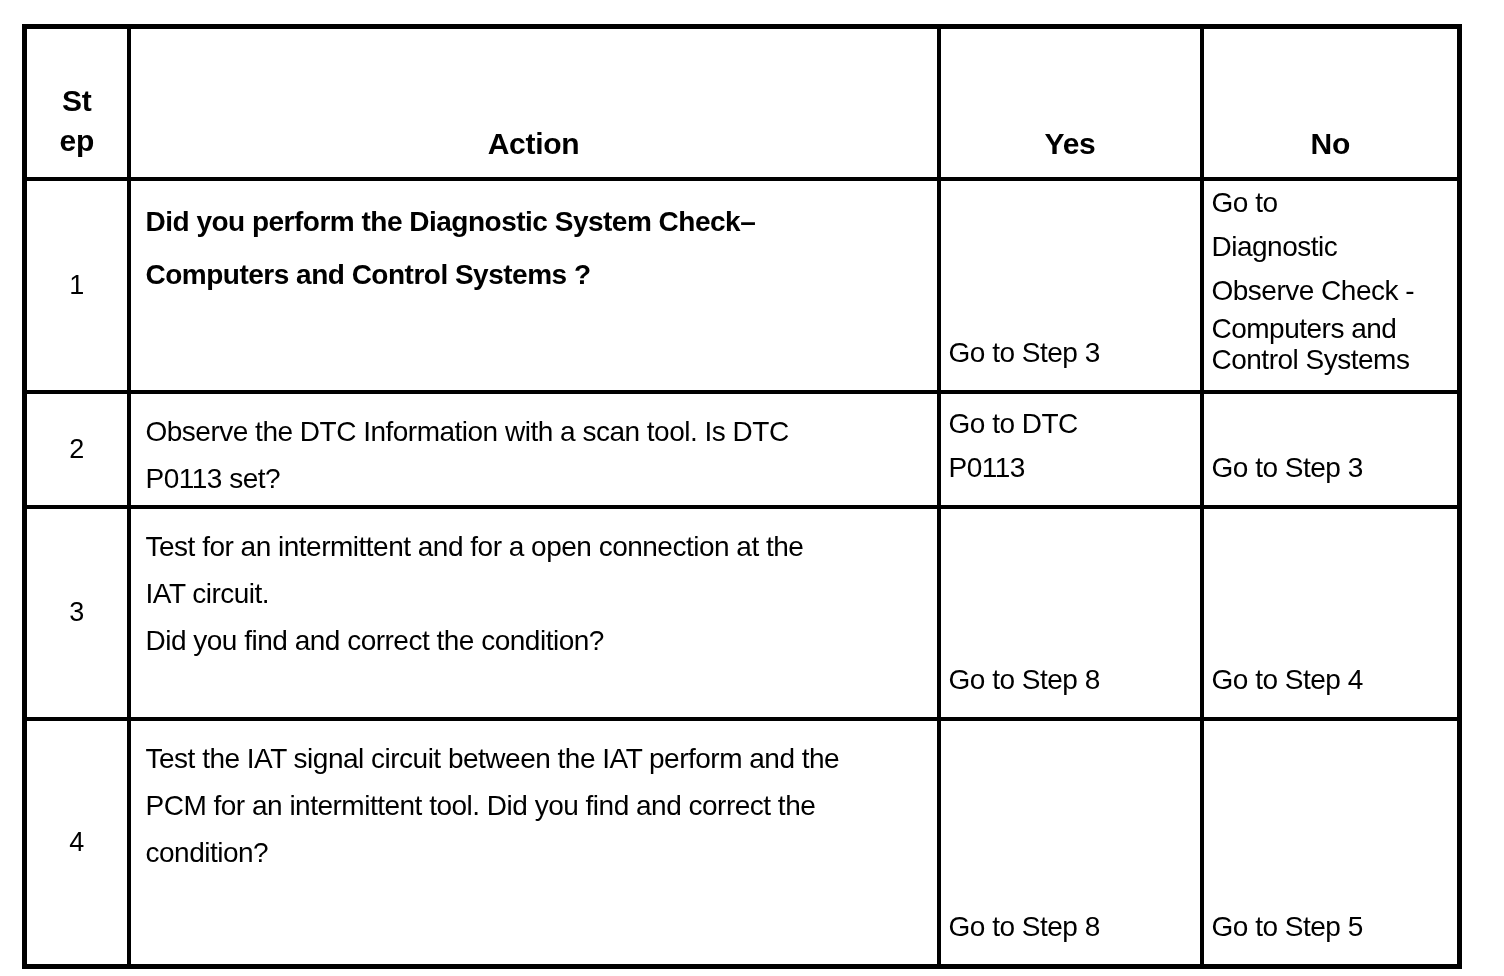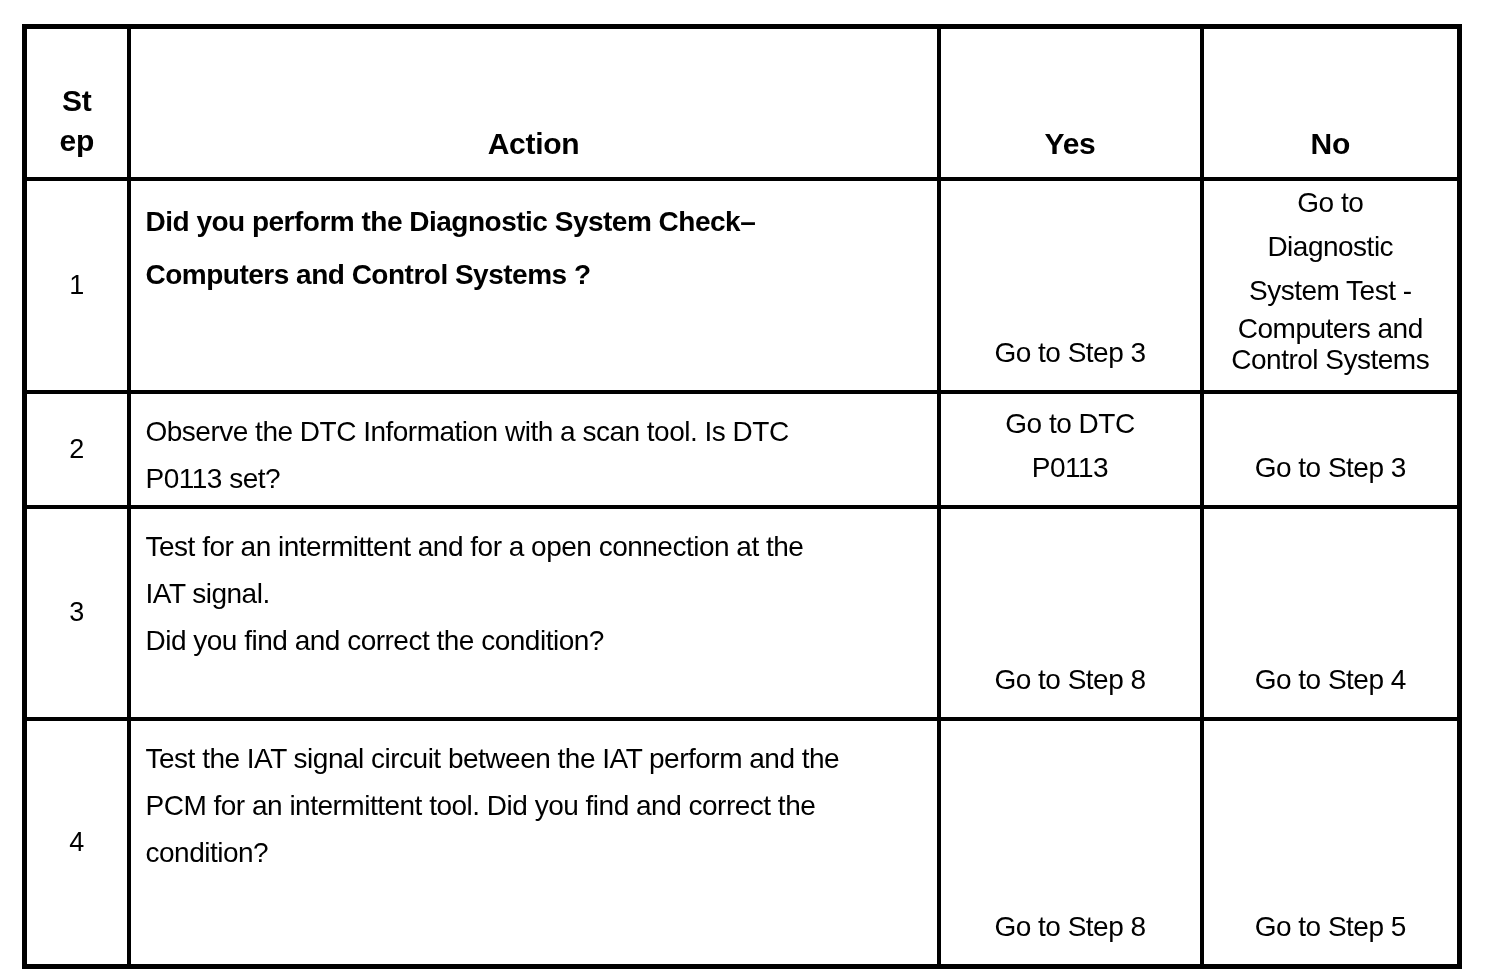--- a/index.html
+++ b/index.html
@@ -67,21 +67,20 @@
   td.action-cell .ln {
     line-height: 47px;
   }
   td.action-cell .ln.ln-xl {
     line-height: 53px;
     font-weight: bold;
   }
   
   td.result-cell {
     vertical-align: bottom;
-    text-align: center;
     padding: 0 8px 15px 8px;
     font-size: 28px;
     letter-spacing: -0.5px;
   }
   td.result-cell .ln-goto {
     line-height: 44px;
   }
   td.result-cell .ln-goto.tight {
     line-height: 31px;
   }
@@ -114,21 +113,21 @@
       <td class="action-cell">
         <div class="ln ln-xl">Did you perform the Diagnostic System Check–</div>
         <div class="ln ln-xl">Computers and Control Systems ?</div>
       </td>
       <td class="result-cell">
         <div class="ln-goto">Go to Step 3</div>
       </td>
       <td class="result-cell">
         <div class="ln-goto">Go to</div>
         <div class="ln-goto">Diagnostic</div>
-        <div class="ln-goto">System Test -</div>
+        <div class="ln-goto">Observe Check -</div>
         <div class="ln-goto tight">Computers and</div>
         <div class="ln-goto tight">Control Systems</div>
       </td>
     </tr>
 
     <tr style="height:115px">
       <td class="step-cell">2</td>
       <td class="action-cell">
         <div class="ln">Observe the DTC Information with a scan tool. Is DTC</div>
         <div class="ln">P0113 set?</div>
@@ -139,21 +138,21 @@
       </td>
       <td class="result-cell">
         <div class="ln-goto">Go to Step 3</div>
       </td>
     </tr>
 
     <tr style="height:212px">
       <td class="step-cell">3</td>
       <td class="action-cell">
         <div class="ln">Test for an intermittent and for a open connection at the</div>
-        <div class="ln">IAT signal.</div>
+        <div class="ln">IAT circuit.</div>
         <div class="ln">Did you find and correct the condition?</div>
       </td>
       <td class="result-cell">
         <div class="ln-goto">Go to Step 8</div>
       </td>
       <td class="result-cell">
         <div class="ln-goto">Go to Step 4</div>
       </td>
     </tr>
 

